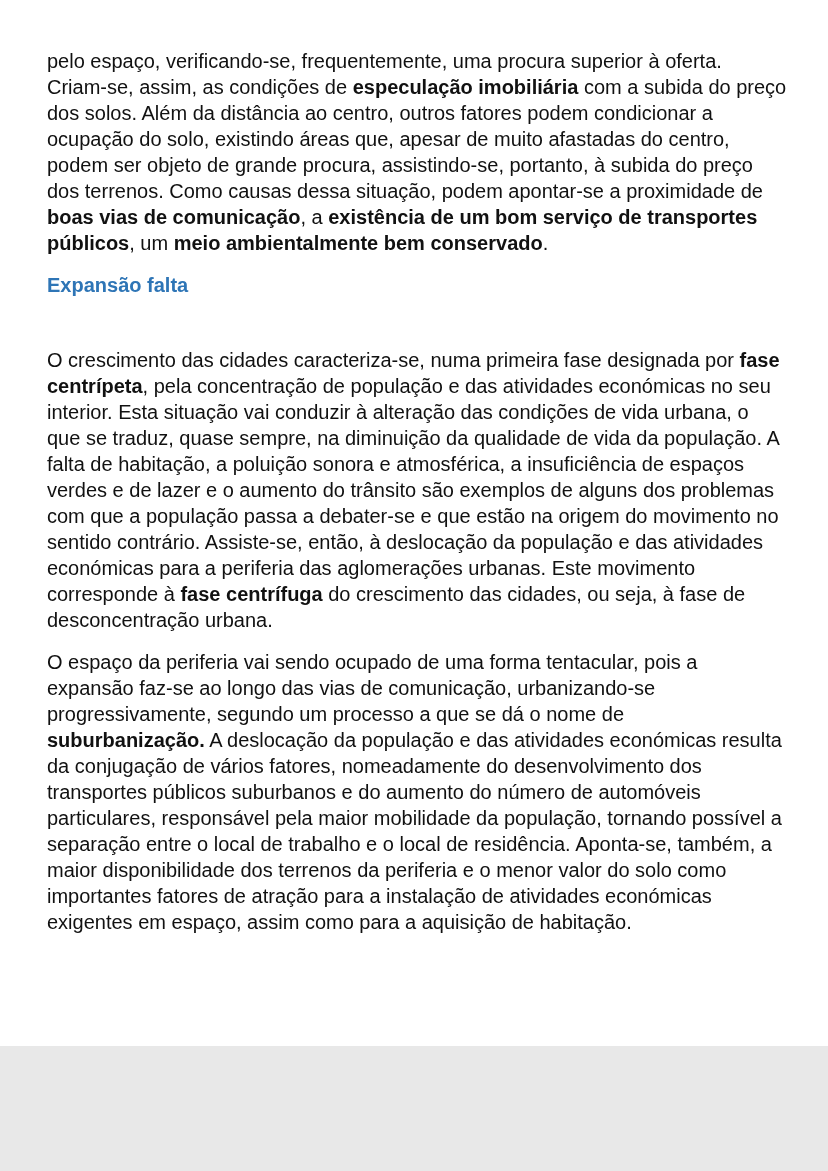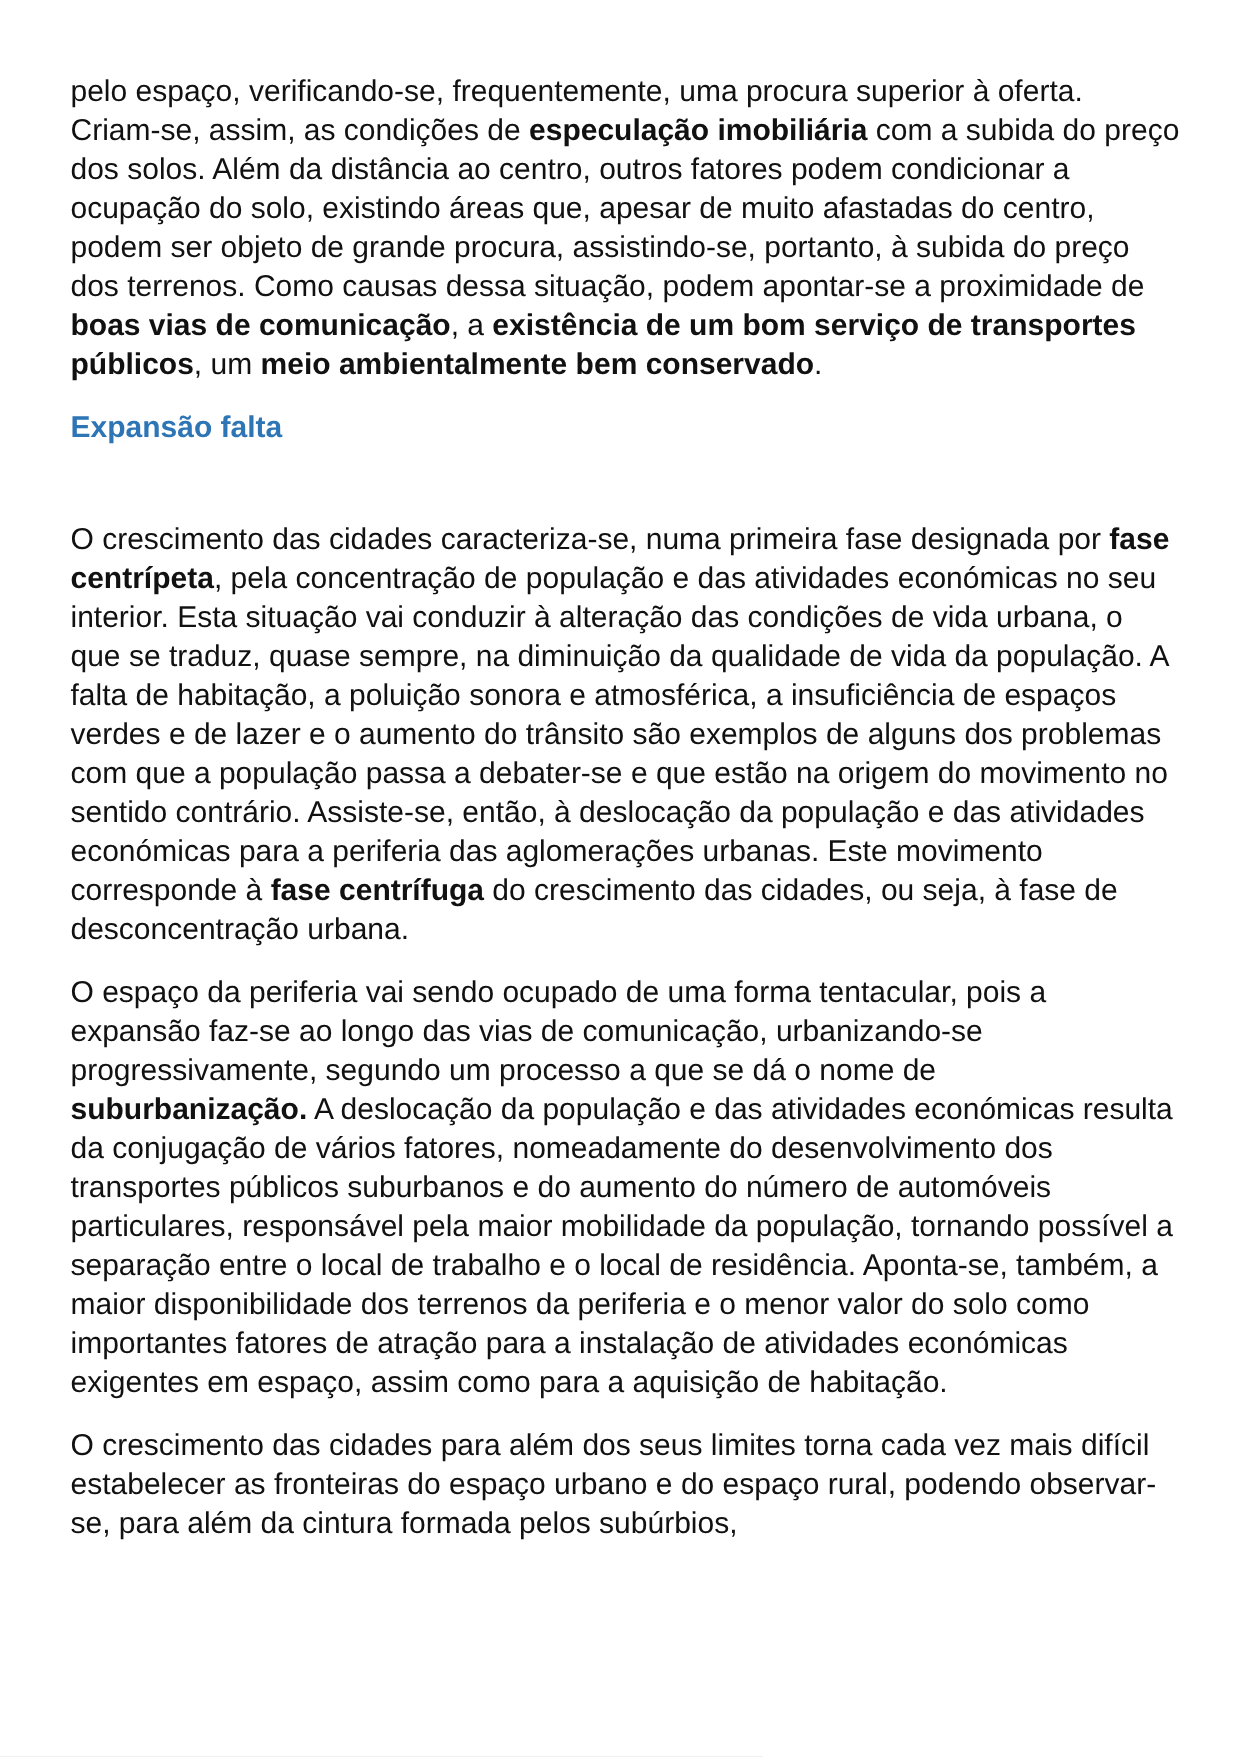--- a/index.html
+++ b/index.html
@@ -4,21 +4,21 @@
 <style>
   :root{
     --bg:#ffffff;
     --text:#111111;
     --heading:#2e75b6;
   }
   html,body{margin:0;padding:0;background:#e8e8e8;}
   .page{
     position:relative;
     width:828px;
-    height:1171px;
+    height:1046px;
     margin:0 auto;
     background:var(--bg);
     box-sizing:border-box;
     padding:48px 41px 0 47px;
     overflow:hidden;
   }
   .doc-text{
     width:740px;
     font-family:"Liberation Sans", sans-serif;
     font-size:20px;
@@ -41,15 +41,14 @@
 </style>
 </head>
 <body>
 
 <div class="page">
   <div class="doc-text">
       <p class="paragraph"><span class="run">pelo espaço, verificando-se, frequentemente, uma procura superior à oferta. Criam-se, assim, as condições de </span><span class="run bold">especulação imobiliária</span><span class="run"> com a subida do preço dos solos. Além da distância ao centro, outros fatores podem condicionar a ocupação do solo, existindo áreas que, apesar de muito afastadas do centro, podem ser objeto de grande procura, assistindo-se, portanto, à subida do preço dos terrenos. Como causas dessa situação, podem apontar-se a proximidade de </span><span class="run bold">boas vias de comunicação</span><span class="run">, a </span><span class="run bold">existência de um bom serviço de transportes públicos</span><span class="run">, um </span><span class="run bold">meio ambientalmente bem conservado</span><span class="run">.</span></p>
       <h2 class="heading"><span class="run bold">Expansão falta</span></h2>
       <p class="paragraph"><span class="run">O crescimento das cidades caracteriza-se, numa primeira fase designada por </span><span class="run bold">fase centrípeta</span><span class="run">, pela concentração de população e das atividades económicas no seu interior. Esta situação vai conduzir à alteração das condições de vida urbana, o que se traduz, quase sempre, na diminuição da qualidade de vida da população. A falta de habitação, a poluição sonora e atmosférica, a insuficiência de espaços verdes e de lazer e o aumento do trânsito são exemplos de alguns dos problemas com que a população passa a debater-se e que estão na origem do movimento no sentido contrário. Assiste-se, então, à deslocação da população e das atividades económicas para a periferia das aglomerações urbanas. Este movimento corresponde à </span><span class="run bold">fase centrífuga</span><span class="run"> do crescimento das cidades, ou seja, à fase de desconcentração urbana.</span></p>
       <p class="paragraph"><span class="run">O espaço da periferia vai sendo ocupado de uma forma tentacular, pois a expansão faz-se ao longo das vias de comunicação, urbanizando-se progressivamente, segundo um processo a que se dá o nome de </span><span class="run bold">suburbanização.</span><span class="run"> A deslocação da população e das atividades económicas resulta da conjugação de vários fatores, nomeadamente do desenvolvimento dos transportes públicos suburbanos e do aumento do número de automóveis particulares, responsável pela maior mobilidade da população, tornando possível a separação entre o local de trabalho e o local de residência. Aponta-se, também, a maior disponibilidade dos terrenos da periferia e o menor valor do solo como importantes fatores de atração para a instalação de atividades económicas exigentes em espaço, assim como para a aquisição de habitação.</span></p>
-      <p class="paragraph"><span class="run">O crescimento das cidades para além dos seus limites torna cada vez mais difícil estabelecer as fronteiras do espaço urbano e do espaço rural, podendo observar-se, para além da cintura formada pelos subúrbios,</span></p>
     </div>
 </div>
 
 </body></html>

